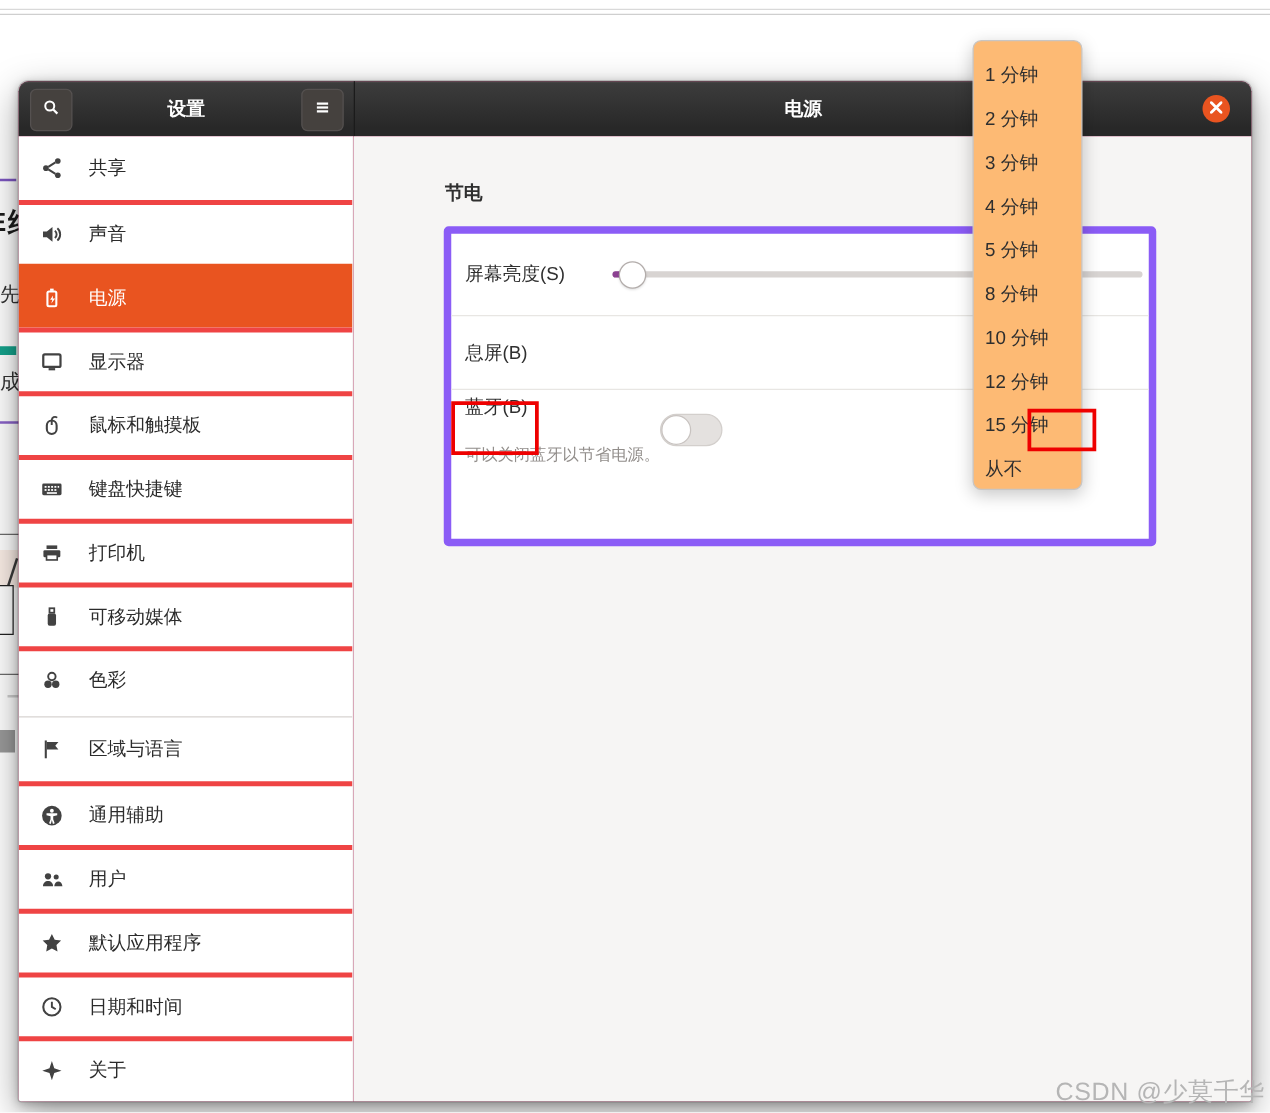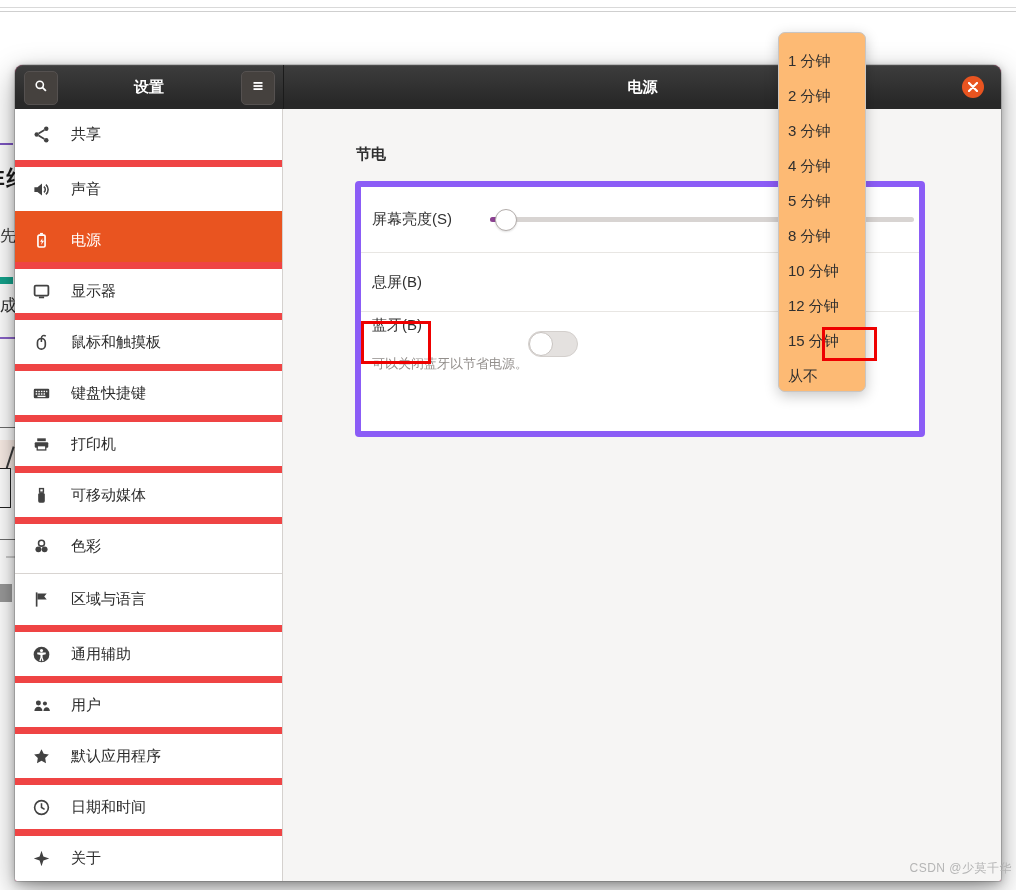--- a/index.html
+++ b/index.html
@@ -37,21 +37,21 @@
   .hbtn svg{width:16px;height:16px;}
   .btn-search{left:9px;} .btn-menu{right:8px;}
   .btn-close{position:absolute;right:17px;top:11px;width:22px;height:22px;border-radius:50%;background:#E95420;
              display:flex;align-items:center;justify-content:center;cursor:pointer;}
   .btn-close svg{width:10px;height:10px;}
   
   .sidebar{position:absolute;left:0;top:44px;bottom:0;width:268px;background:#fff;border-right:1px solid #d5d1ce;
            box-sizing:border-box;display:flex;flex-direction:column;overflow:hidden;border-radius:0 0 0 2px;}
   .side-item{flex:0 0 51px;height:51px;box-sizing:border-box;display:flex;align-items:center;padding-left:16px;gap:20px;
              color:#424242;cursor:pointer;}
-  .side-item + .side-item{border-top:7px solid #ef4444;}
+  .side-item + .side-item{border-top:4px solid #ef4444;}
   .side-item .slabel{font-size:15px;color:#2b2b2b;}
   .side-item.selected{background:#E95420;color:#fff;border-top-color:transparent;}
   .side-item.selected .slabel{color:#fff;}
   .sicon{width:20px;height:20px;display:flex;align-items:center;justify-content:center;}
   .sicon svg{width:19px;height:19px;}
   .side-divider{flex:0 0 6px;box-sizing:border-box;border-bottom:1px solid #d8d4d1;}
   
   .content{position:absolute;left:268px;top:44px;right:0;bottom:0;background:#f6f5f4;border-radius:0 0 2px 0;}
   .section-title{position:absolute;left:73px;top:36px;font-size:15px;font-weight:bold;color:#2f2f2f;}
   .card{position:absolute;left:72px;top:72px;width:570px;height:256px;box-sizing:border-box;background:#fff;
@@ -78,21 +78,21 @@
   
   .dropdown{position:absolute;left:778px;top:8px;width:88px;height:360px;box-sizing:border-box;background:#fdba74;
             border:1px solid #c9c5c2;border-radius:7px;box-shadow:0 4px 14px rgba(0,0,0,.22);z-index:5;
             padding-top:10px;margin-top:24px;}
   .dd-option{height:35px;line-height:35px;padding-left:9px;font-size:15px;color:#2f2f2f;cursor:pointer;}
   
   .red-box{position:absolute;border:3px solid #ee0000;z-index:6;pointer-events:none;}
   .red-box-label{left:361px;top:321px;width:70px;height:43px;box-sizing:border-box;}
   .red-box-option{left:822px;top:327px;width:55px;height:34px;box-sizing:border-box;}
   
-  .watermark{position:absolute;right:4px;top:860px;font-size:12px;color:#b5b5b5;z-index:7;letter-spacing:.5px;}
+  .watermark{position:absolute;right:4px;top:860px;font-size:20px;color:#b5b5b5;z-index:7;letter-spacing:.5px;}
 </style>
 </head>
 <body>
 
 <div class="canvas">
 
   <div class="bg-line l1"></div>
   <div class="bg-line l2"></div>
   <div class="frag frag-heading"><span>E纟</span></div>
   <div class="frag frag-char1">先</div>

